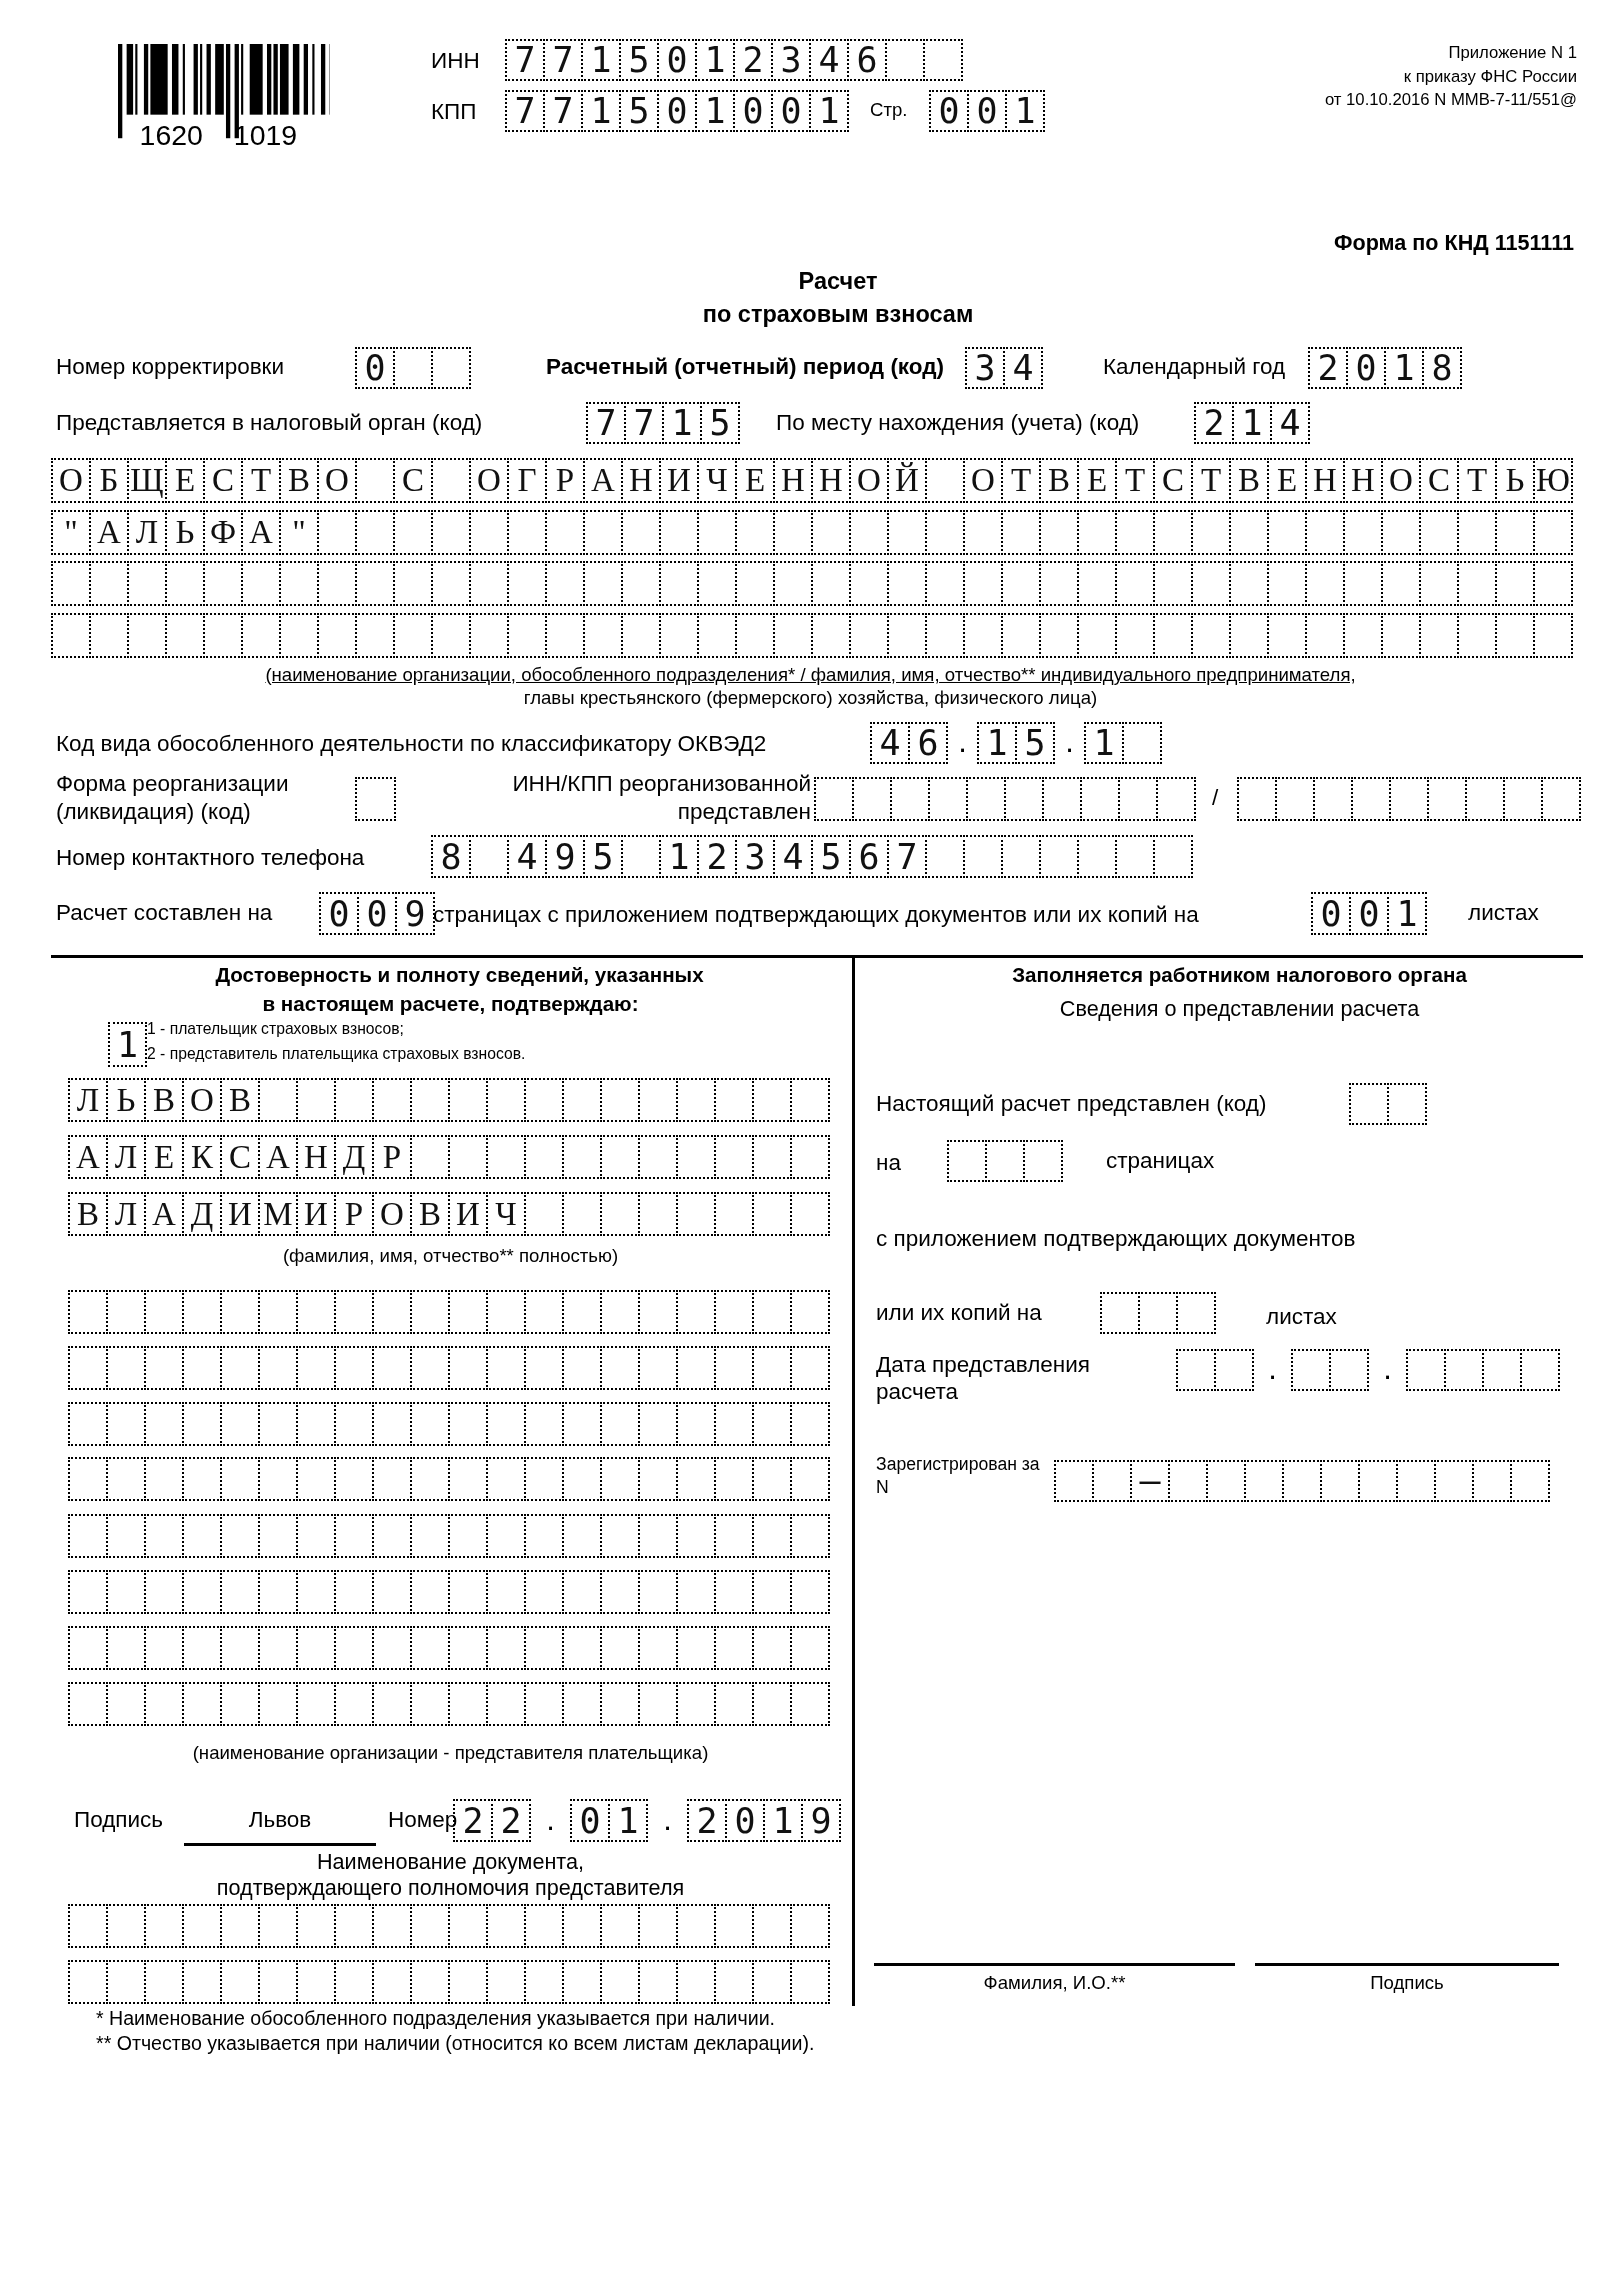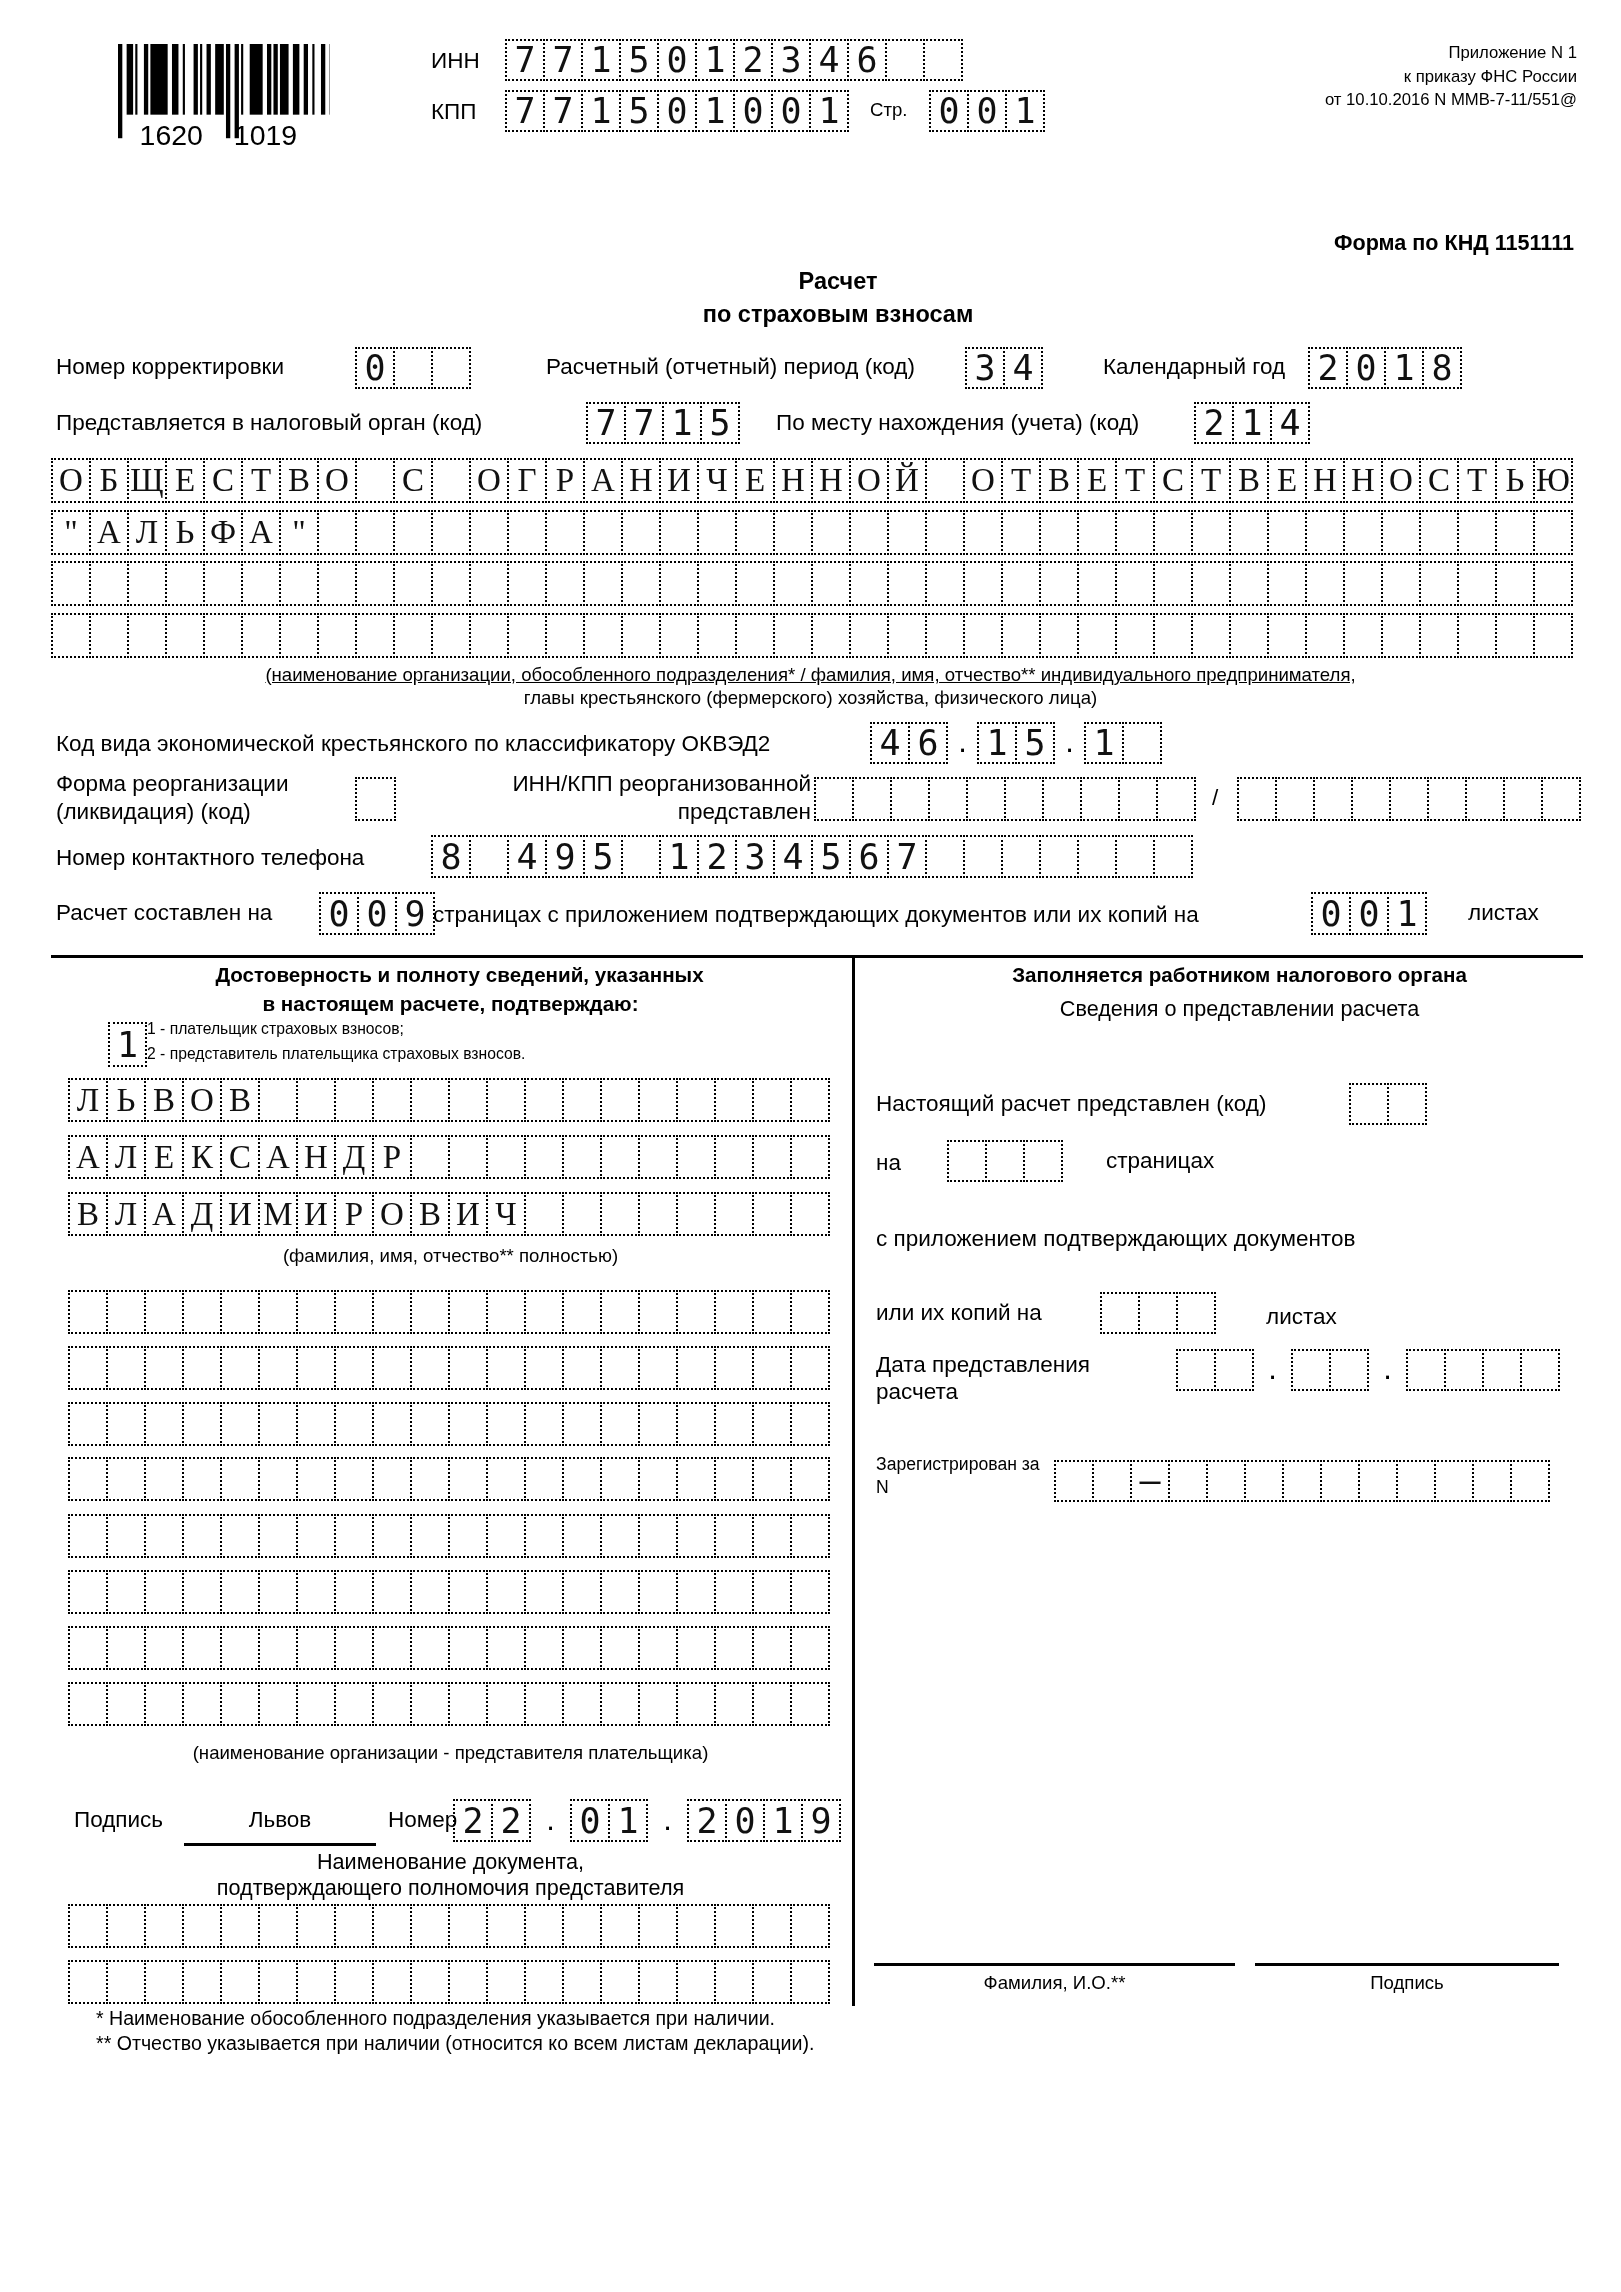--- a/index.html
+++ b/index.html
@@ -100,21 +100,21 @@
 
 <div class="lbl bold center" style="left:0;width:1676px;top:267px;font-size:23.5px;">Расчет</div>
 <div class="lbl bold center" style="left:0;width:1676px;top:300px;font-size:23.5px;">по страховым взносам</div>
 
 <div class="lbl" style="left:56px;top:353px;">Номер корректировки</div>
 <div class="cells" style="left:355px;top:347px;">
     <div class="cell" style="width: 40px; height: 42px;">0</div>
     <div class="cell" style="width: 40px; height: 42px;"></div>
     <div class="cell" style="width: 40px; height: 42px;"></div>
   </div>
-<div class="lbl" style="left:546px;top:353px;">Расчетный (отчетный) период (код)</div>
+<div class="lbl" style="left:546px;top:353px;font-weight:bold;">Расчетный (отчетный) период (код)</div>
 <div class="cells" style="left:965px;top:347px;">
     <div class="cell" style="width: 40px; height: 42px;">3</div>
     <div class="cell" style="width: 40px; height: 42px;">4</div>
   </div>
 <div class="lbl" style="left:1103px;top:353px;">Календарный год</div>
 <div class="cells" style="left:1308px;top:347px;">
     <div class="cell" style="width: 40px; height: 42px;">2</div>
     <div class="cell" style="width: 40px; height: 42px;">0</div>
     <div class="cell" style="width: 40px; height: 42px;">1</div>
     <div class="cell" style="width: 40px; height: 42px;">8</div>
@@ -298,21 +298,21 @@
     <div class="cell ser" style="width: 40px; height: 45px;"></div>
     <div class="cell ser" style="width: 40px; height: 45px;"></div>
     <div class="cell ser" style="width: 40px; height: 45px;"></div>
     <div class="cell ser" style="width: 40px; height: 45px;"></div>
     <div class="cell ser" style="width: 40px; height: 45px;"></div>
     <div class="cell ser" style="width: 40px; height: 45px;"></div>
   </div>
 <div class="lbl center small" style="left:0;width:1621px;top:664px;text-decoration:underline;">(наименование организации, обособленного подразделения* / фамилия, имя, отчество** индивидуального предпринимателя,</div>
 <div class="lbl center small" style="left:0;width:1621px;top:687px;">главы крестьянского (фермерского) хозяйства, физического лица)</div>
 
-<div class="lbl" style="left:56px;top:730px;">Код вида экономической крестьянского по классификатору ОКВЭД2</div>
+<div class="lbl" style="left:56px;top:730px;">Код вида обособленного деятельности по классификатору ОКВЭД2</div>
 <div class="abs" style="left:870px;top:722px;display:flex;">
   <div class="cells" style="position:relative;">
       <div class="cell" style="width: 40px; height: 42px;">4</div>
       <div class="cell" style="width: 40px; height: 42px;">6</div>
     </div>
   <div class="sep">.</div>
   <div class="cells" style="position:relative;">
       <div class="cell" style="width: 40px; height: 42px;">1</div>
       <div class="cell" style="width: 40px; height: 42px;">5</div>
     </div>

